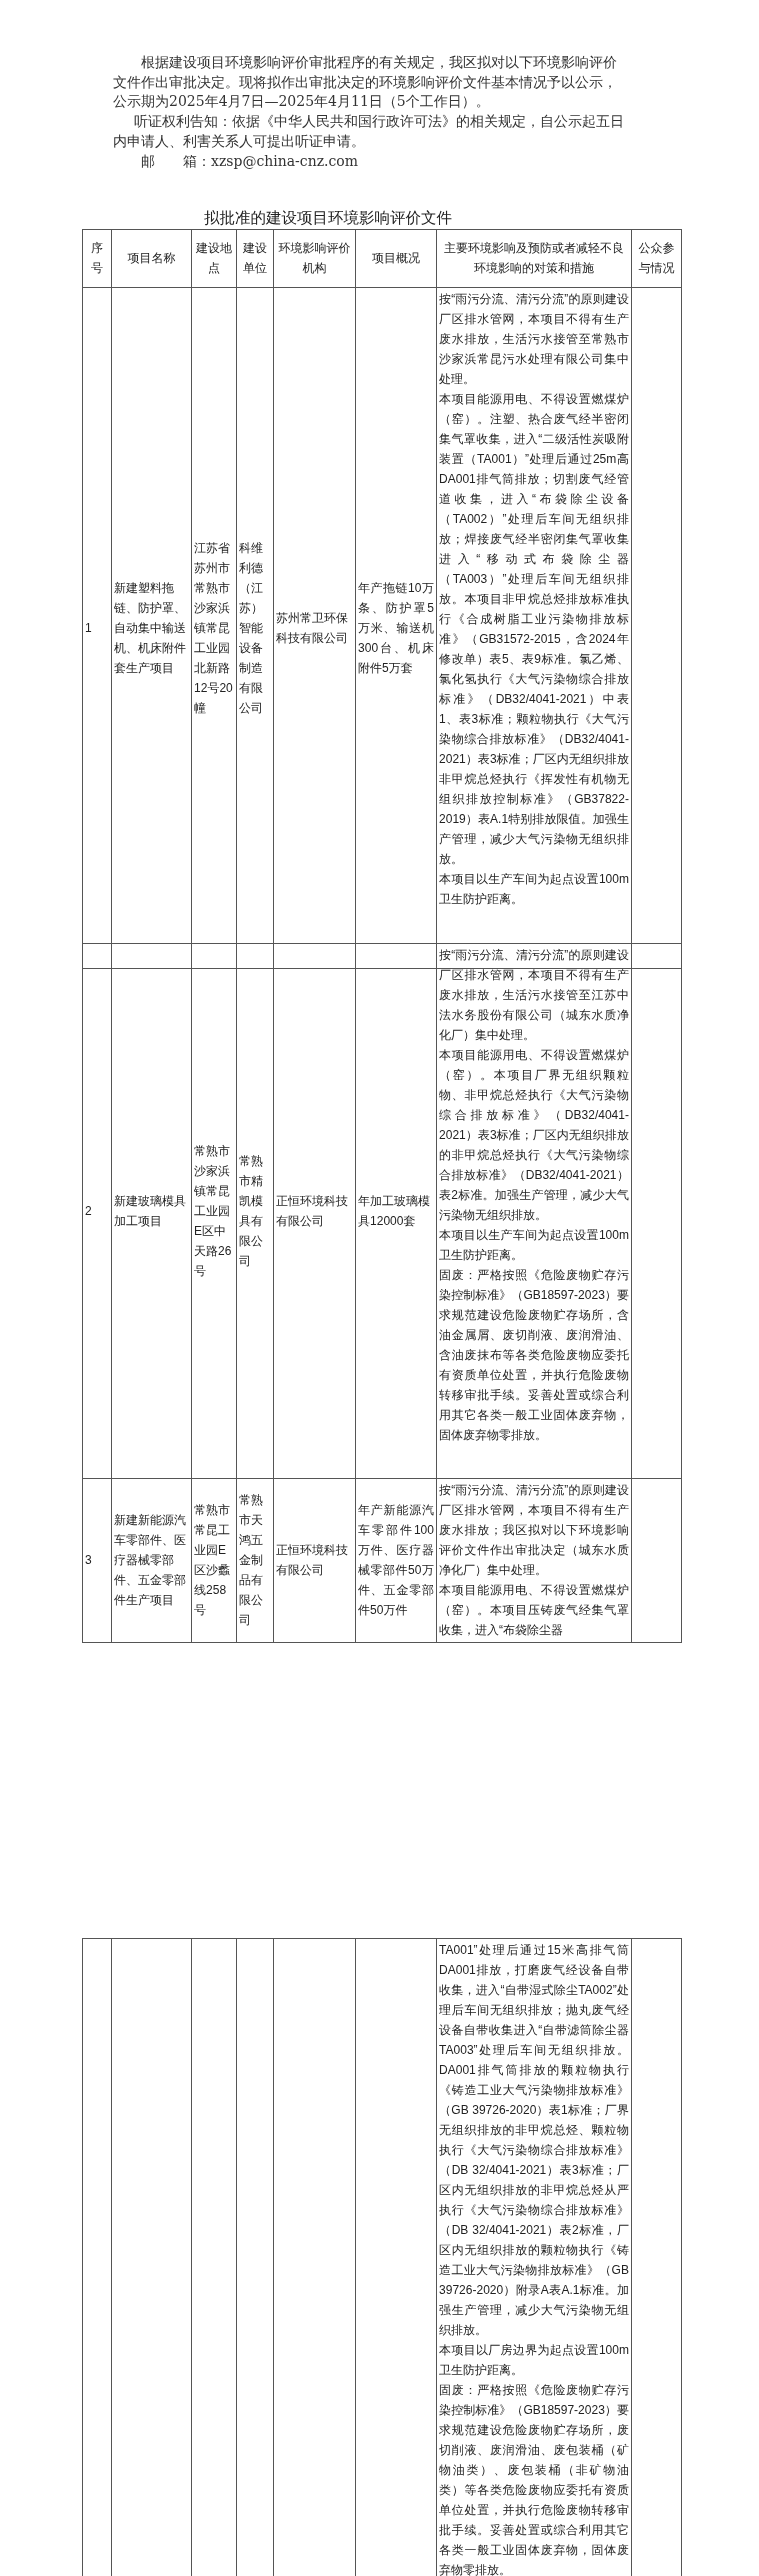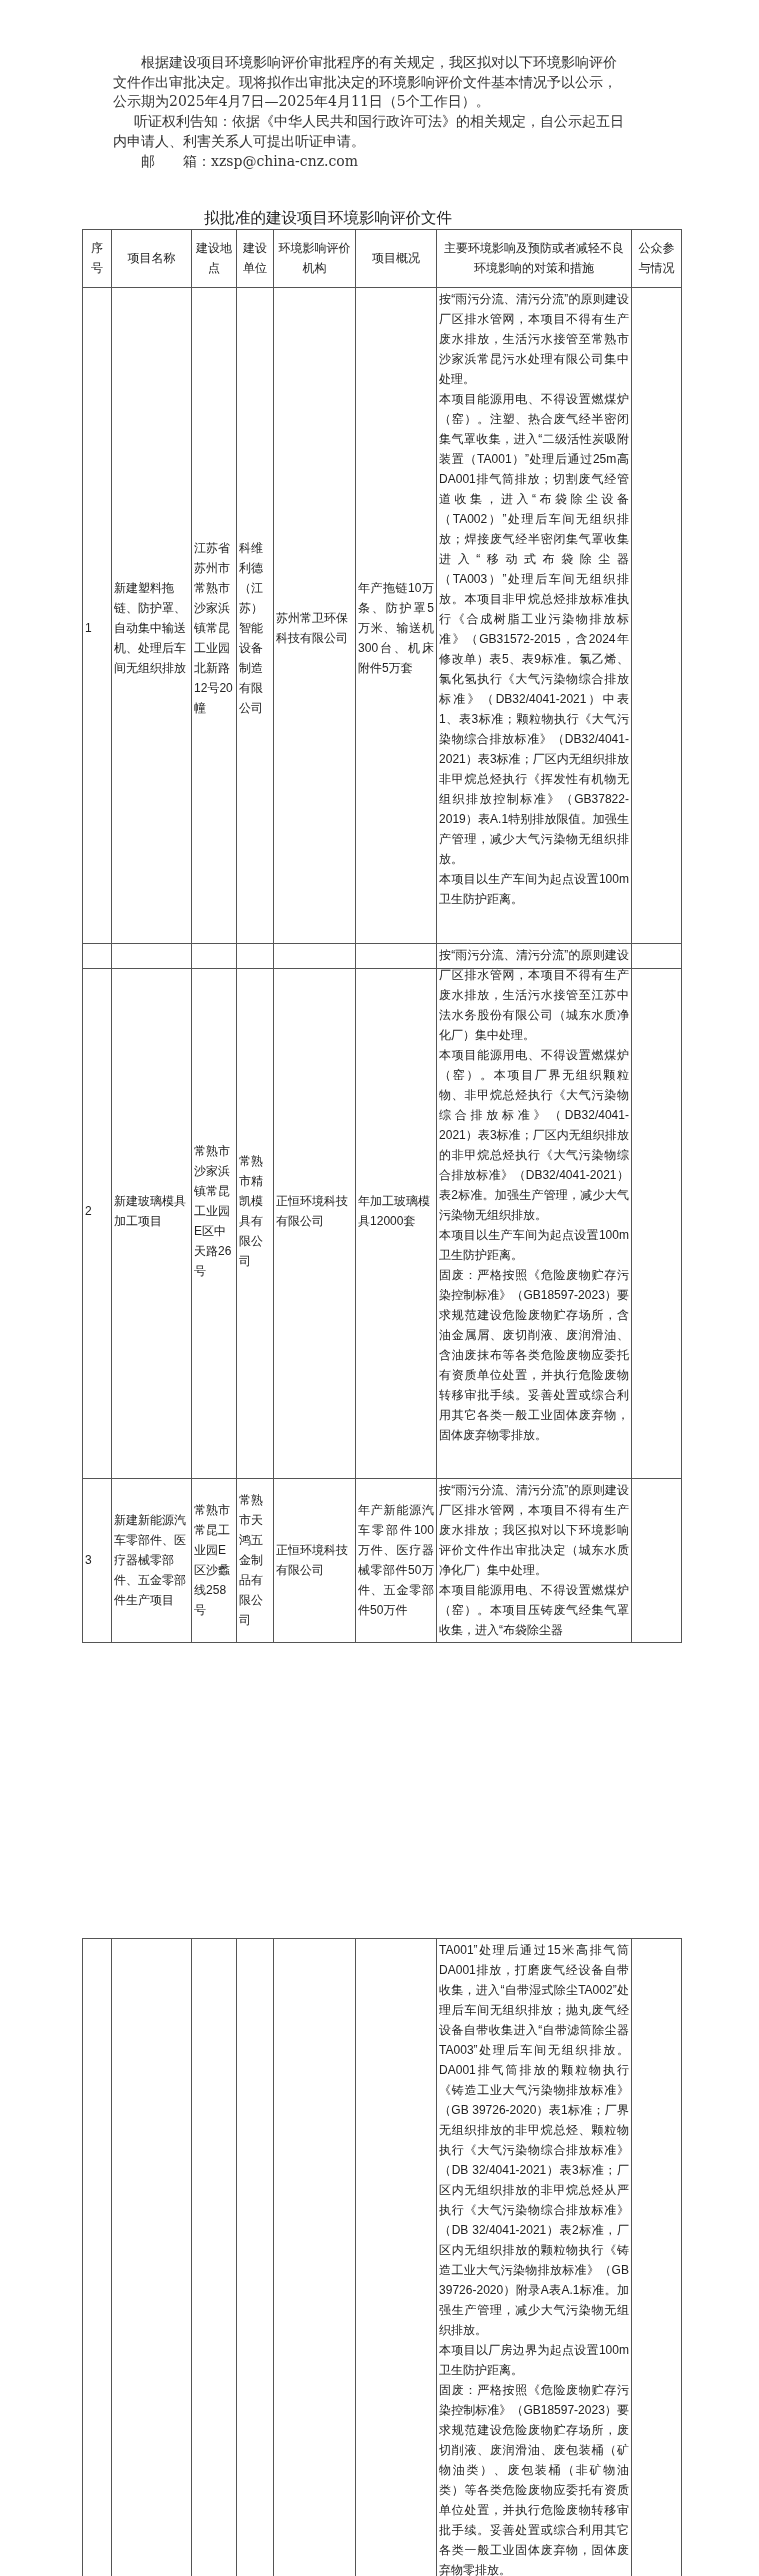--- a/index.html
+++ b/index.html
@@ -48,21 +48,21 @@
     <th>项目名称</th>
     <th>建设地点</th>
     <th>建设单位</th>
     <th>环境影响评价机构</th>
     <th>项目概况</th>
     <th>主要环境影响及预防或者减轻不良环境影响的对策和措施</th>
     <th>公众参与情况</th>
   </tr>
   <tr style="height:681px;">
     <td class="c">1</td>
-    <td class="c">新建塑料拖链、防护罩、自动集中输送机、处理后车间无组织排放</td>
+    <td class="c">新建塑料拖链、防护罩、自动集中输送机、机床附件套生产项目</td>
     <td class="c">江苏省苏州市常熟市沙家浜镇常昆工业园北新路12号20幢</td>
     <td class="c">科维利德（江苏）智能设备制造有限公司</td>
     <td class="c">苏州常卫环保科技有限公司</td>
     <td class="j" style="vertical-align:middle;">年产拖链10万条、防护罩5万米、输送机300台、机床附件5万套</td>
     <td class="m">
       <span class="para">按“雨污分流、清污分流”的原则建设厂区排水管网，本项目不得有生产废水排放，生活污水接管至常熟市沙家浜常昆污水处理有限公司集中处理。</span>
       <span class="para">本项目能源用电、不得设置燃煤炉（窑）。注塑、热合废气经半密闭集气罩收集，进入“二级活性炭吸附装置（TA001）”处理后通过25m高DA001排气筒排放；切割废气经管道收集，进入“布袋除尘设备（TA002）”处理后车间无组织排放；焊接废气经半密闭集气罩收集进入“移动式布袋除尘器（TA003）”处理后车间无组织排放。本项目非甲烷总烃排放标准执行《合成树脂工业污染物排放标准》（GB31572-2015，含2024年修改单）表5、表9标准。氯乙烯、氯化氢执行《大气污染物综合排放标准》（DB32/4041-2021）中表1、表3标准；颗粒物执行《大气污染物综合排放标准》（DB32/4041-2021）表3标准；厂区内无组织排放非甲烷总烃执行《挥发性有机物无组织排放控制标准》（GB37822-2019）表A.1特别排放限值。加强生产管理，减少大气污染物无组织排放。</span>
       <span class="para">本项目以生产车间为起点设置100m卫生防护距离。</span>
     </td>
     <td></td>

